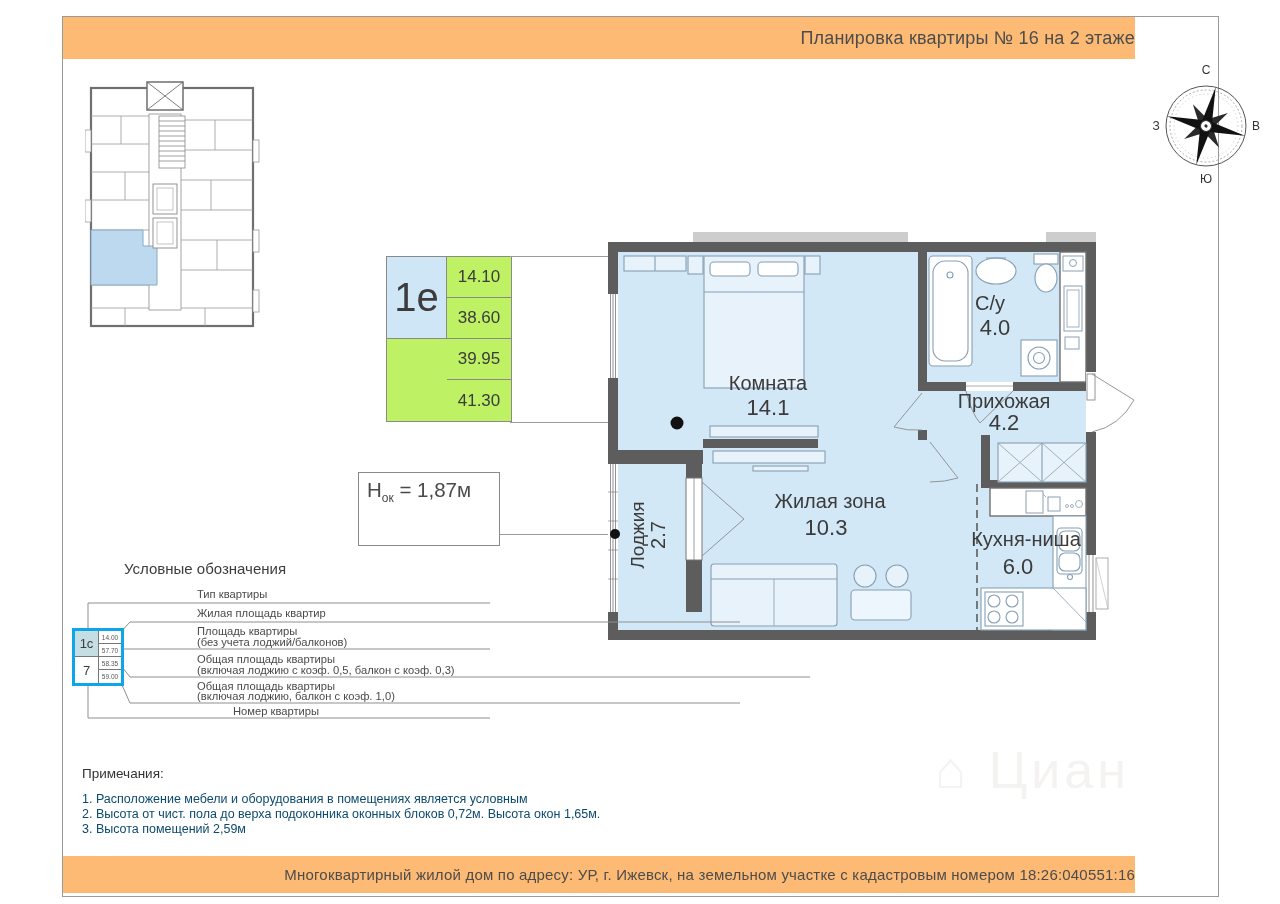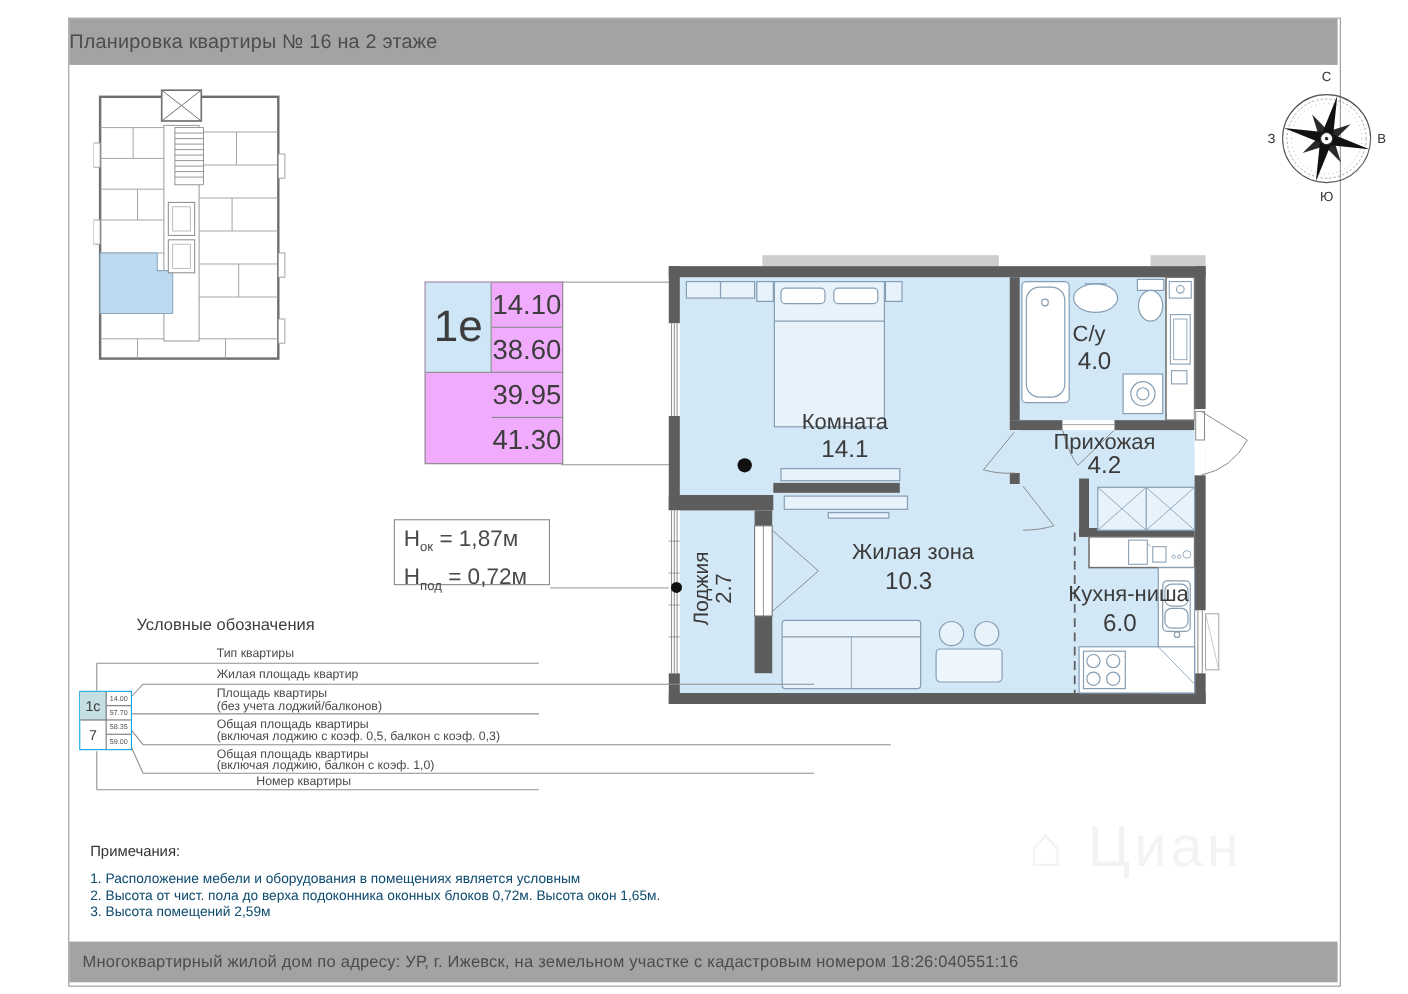--- a/index.html
+++ b/index.html
@@ -1,42 +1,42 @@
 <!DOCTYPE html>
 <html><head>
 <meta charset="utf-8">
 <style>
   html,body{margin:0;padding:0;background:#fff;width:1280px;height:904px;position:relative;
     font-family:"Liberation Sans", sans-serif;color:#3c3c3c;}
   .abs{position:absolute;}
   .page-frame{left:62px;top:16px;width:1155px;height:879px;border:1px solid #9a9a9a;background:#fff;}
-  .bar{left:63px;width:1153px;height:42px;background:#a3a3a3;display:flex;align-items:center;justify-content:flex-start;}
+  .bar{left:63px;width:1072px;height:42px;background:#fdba74;display:flex;align-items:center;justify-content:flex-end;}
   .bar.header{top:17px;}
   .bar.footer{top:856px;height:37px;}
   .bar .t{font-size:18px;color:#4c4c4c;letter-spacing:.2px;}
   .bar.footer .t{font-size:15px;margin-left:12px;}
   
   .itab{left:386px;top:256px;display:grid;grid-template-columns:60px 64px;grid-auto-rows:41px;
-    border:1px solid #8a8a8a;background:#f0abfc;}
+    border:1px solid #8a8a8a;background:#bef264;}
   .itab div{display:flex;align-items:center;justify-content:center;}
   .itab .type{grid-column:1;grid-row:1/3;background:#cfe6f7;font-size:40px;border-right:1px solid #8a8a8a;border-bottom:1px solid #8a8a8a;}
   .itab .num{grid-column:1;grid-row:3/5;font-size:40px;border-right:1px solid #8a8a8a;}
-  .itab .v{grid-column:2;font-size:25px;border-bottom:1px solid #8a8a8a;}
+  .itab .v{grid-column:2;font-size:17px;border-bottom:1px solid #8a8a8a;}
   .itab .v:last-child{border-bottom:none;}
   
-  .hbox{left:358px;top:472px;width:142px;height:60px;border:1px solid #8a8a8a;padding:3px 0 0 8px;
+  .hbox{left:358px;top:472px;width:142px;height:74px;border:1px solid #8a8a8a;padding:3px 0 0 8px;
     font-size:20.5px;line-height:28px;color:#4a4a4a;box-sizing:border-box;}
   .hbox sub{font-size:12px;}
   
   .lead{height:1px;background:#9b9b9b;}
   
   .leg-title{left:80px;top:560px;font-size:15px;color:#3d3d3d;margin-left:44px;}
   .leg-label{left:197px;font-size:11.2px;line-height:11px;color:#4a4a4a;white-space:nowrap;}
   .mtab{left:72px;top:628px;display:grid;grid-template-columns:24px 22px;grid-auto-rows:13px;
-    border:1px solid #0ea5e9;background:#fff;}
+    border:3px solid #0ea5e9;background:#fff;}
   .mtab div{display:flex;align-items:center;justify-content:center;}
   .mtab .type{grid-column:1;grid-row:1/3;background:#c5dee4;font-size:13px;border-right:1px solid #777;border-bottom:1px solid #777;}
   .mtab .num{grid-column:1;grid-row:3/5;font-size:13px;border-right:1px solid #777;}
   .mtab .v{grid-column:2;font-size:6.5px;border-bottom:1px solid #777;color:#555;}
   .mtab .v:last-child{border-bottom:none;}
   
   .notes-title{left:82px;top:766px;font-size:13.5px;color:#333;}
   .note{left:82px;font-size:12.5px;color:#0c4a6e;white-space:nowrap;}
   .wm{left:935px;top:740px;font-size:52px;color:#f4f3f1;letter-spacing:4px;}
   svg text{font-family:"Liberation Sans", sans-serif;}
@@ -137,21 +137,20 @@
   <div class="v">39.95</div>
   <div class="v">41.30</div>
 </div>
 
 <div class="abs lead" style="left:510px;top:256px;width:104px;"></div>
 <div class="abs lead" style="left:510px;top:422px;width:168px;"></div>
 <div class="abs lead" style="left:500px;top:534px;width:116px;"></div>
 
 <div class="abs hbox">
   <div><span>Н</span><sub>ок</sub><span> = 1,87м</span></div>
-  <div><span>Н</span><sub>под</sub><span> = 0,72м</span></div>
 </div>
 
 <svg class="abs" style="left:598px;top:230px;" width="560" height="420" viewBox="0 0 560 420">
 
   <rect x="95" y="2" width="215" height="10" fill="#cdcdcd"></rect>
   <rect x="448" y="2" width="50" height="10" fill="#cdcdcd"></rect>
 
   <rect x="10" y="12" width="488" height="398" fill="#d3e8f7"></rect>
 
   <g fill="#5d5d5d">

